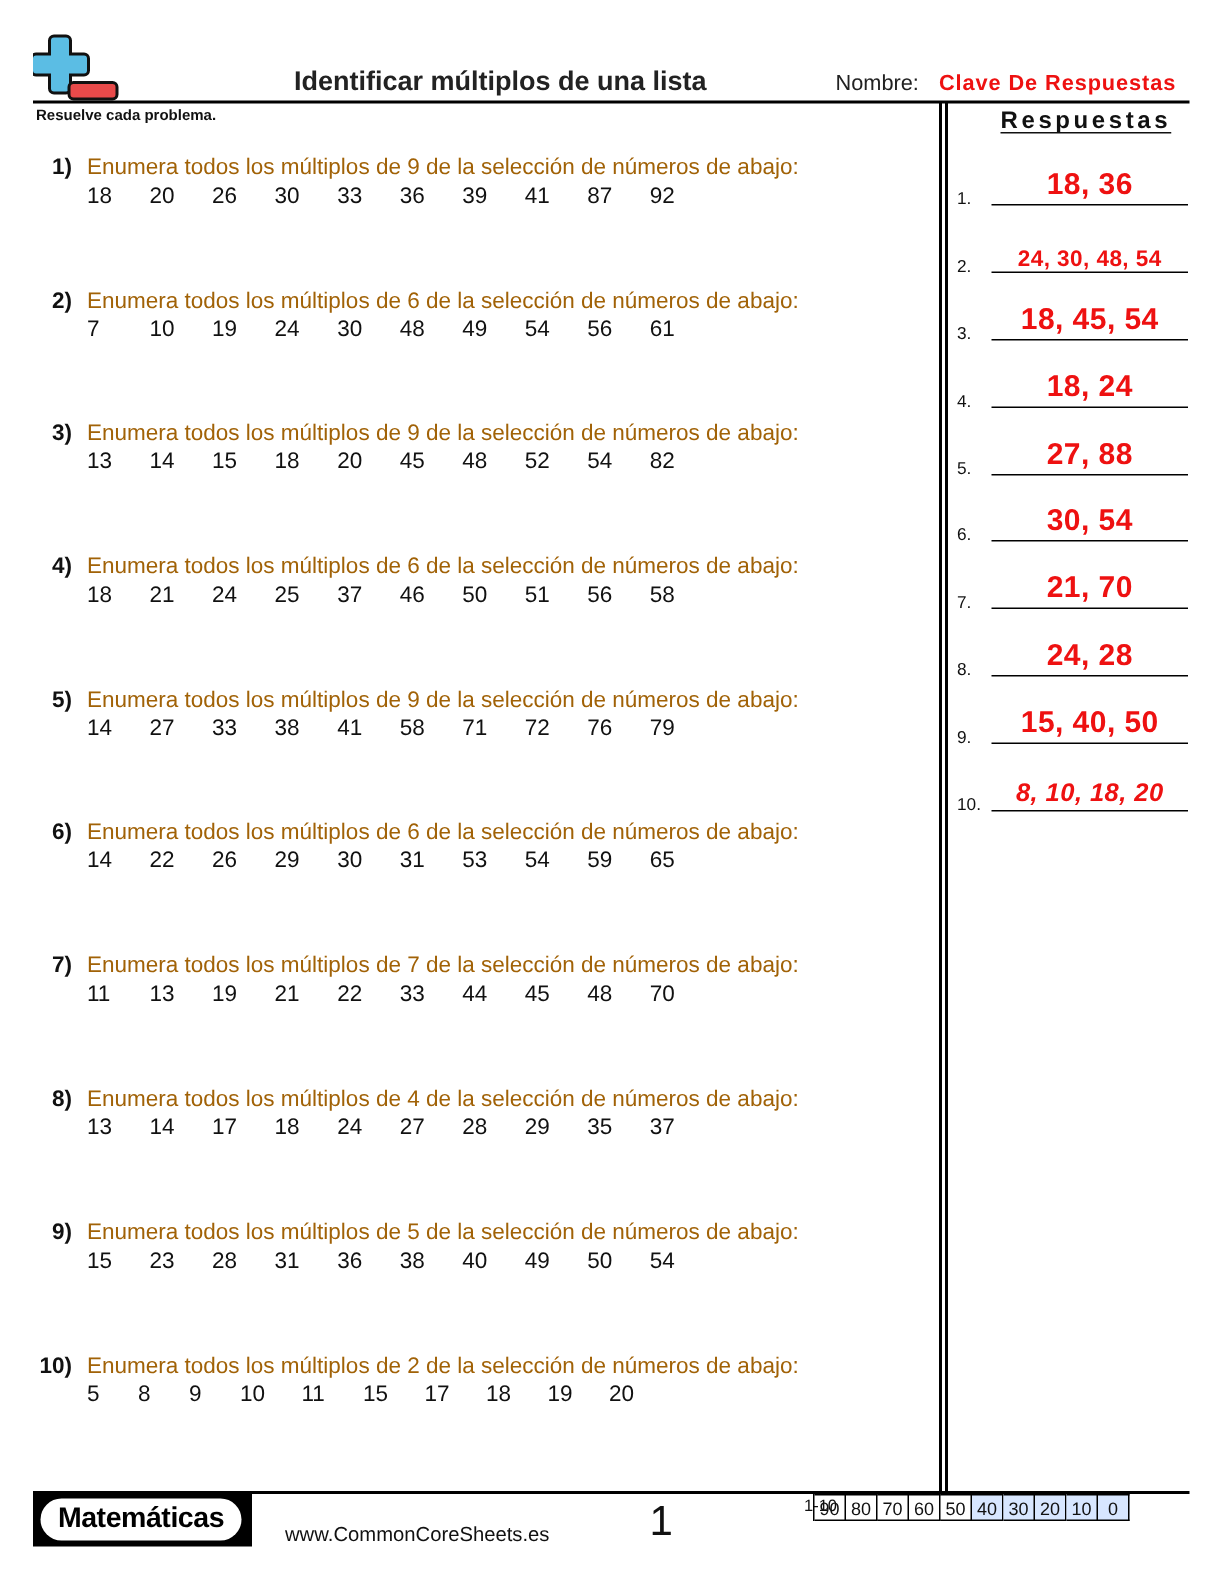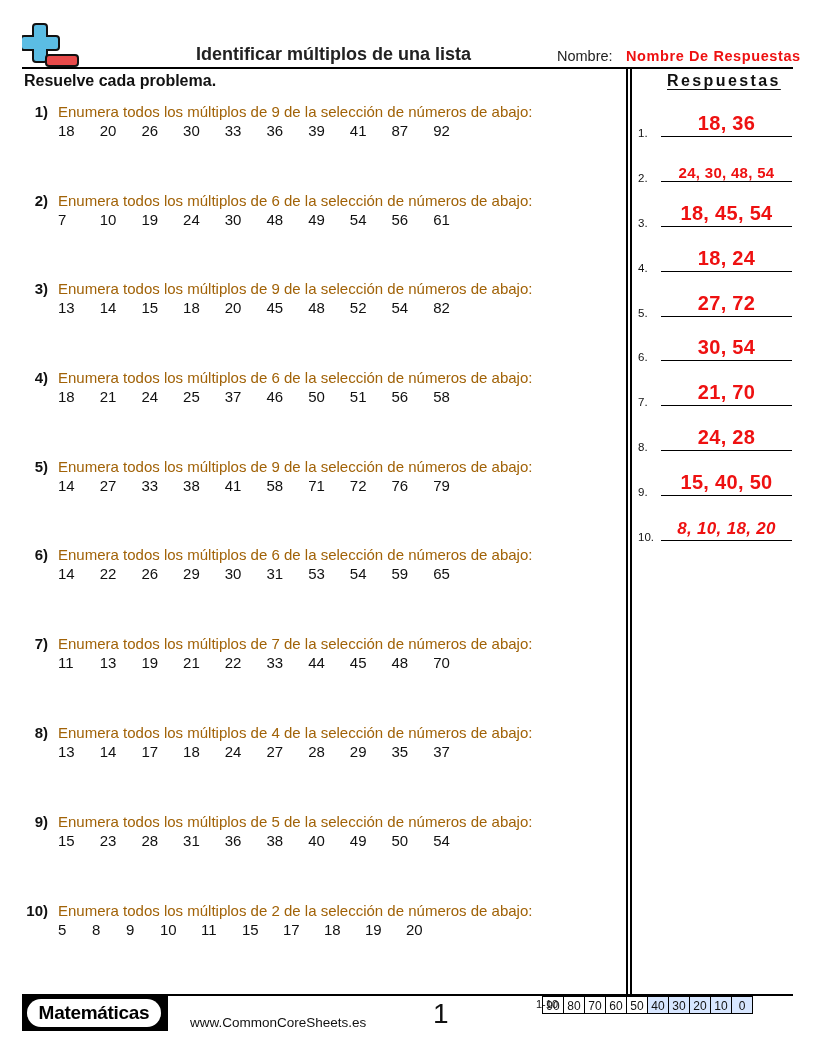--- a/index.html
+++ b/index.html
@@ -9,21 +9,21 @@
   }
   .abs { position: absolute; }
 
   
   .logo { left: 22px; top: 22px; width: 58px; height: 46px; }
   .title { left: 196px; top: 44px; font-size: 18px; font-weight: bold; color: #222; letter-spacing: 0px; }
   .name-lbl { left: 557px; top: 48px; font-size: 14.5px; color: #222; }
   .name-val { left: 626px; top: 48px; font-size: 14.5px; font-weight: bold; color: #ee1111; letter-spacing: 0.6px; }
   .hdr-rule { left: 22px; top: 67px; width: 771px; height: 2px; background: #000; }
 
-  .instructions { left: 24px; top: 72px; font-size: 16px; font-weight: bold; }
+  .instructions { left: 24px; top: 72px; font-size: 10px; font-weight: bold; }
 
   
   .vdiv1 { left: 626px; top: 68px; width: 2px; height: 927px; background: #000; }
   .vdiv2 { left: 630px; top: 68px; width: 2px; height: 927px; background: #000; }
 
   .ans-title { left: 667px; top: 72px; font-size: 16px; font-weight: bold; letter-spacing: 2.4px; text-decoration: underline; text-underline-offset: 3px; }
 
   
   .problem { left: 0; width: 610px; height: 60px; }
   .problem .num { position: absolute; right: 562px; top: 0; font-size: 15px; font-weight: bold; }
@@ -62,21 +62,21 @@
 <body>
 
 <div class="abs logo">
   <svg width="58" height="46" viewBox="0 0 58 46">
     <path d="M14 2 h8 a3 3 0 0 1 3 3 v9 h9 a3 3 0 0 1 3 3 v8 a3 3 0 0 1 -3 3 h-9 v9 a3 3 0 0 1 -3 3 h-8 a3 3 0 0 1 -3 -3 v-9 h-9 a3 3 0 0 1 -3 -3 v-8 a3 3 0 0 1 3 -3 h9 v-9 a3 3 0 0 1 3 -3 z" fill="#5bbde4" stroke="#111" stroke-width="2"></path>
     <rect x="24" y="33" width="32" height="11" rx="3" fill="#e84a4a" stroke="#111" stroke-width="2"></rect>
   </svg>
 </div>
 <div class="abs title">Identificar múltiplos de una lista</div>
 <div class="abs name-lbl">Nombre:</div>
-<div class="abs name-val">Nombre De Respuestas</div>
+<div class="abs name-val">Clave De Respuestas</div>
 <div class="abs hdr-rule"></div>
 
 <div class="abs instructions">Resuelve cada problema.</div>
 
 <div class="abs vdiv1"></div>
 <div class="abs vdiv2"></div>
 
 <div class="abs ans-title">Respuestas</div>
 
 <div class="abs problem" style="top:103px">
@@ -264,21 +264,21 @@
   <span class="val">18, 45, 54</span>
   <span class="line"></span>
 </div>
 <div class="abs ans-row" style="top:234px">
   <span class="idx">4.</span>
   <span class="val">18, 24</span>
   <span class="line"></span>
 </div>
 <div class="abs ans-row" style="top:279px">
   <span class="idx">5.</span>
-  <span class="val">27, 72</span>
+  <span class="val">27, 88</span>
   <span class="line"></span>
 </div>
 <div class="abs ans-row" style="top:323px">
   <span class="idx">6.</span>
   <span class="val">30, 54</span>
   <span class="line"></span>
 </div>
 <div class="abs ans-row" style="top:368px">
   <span class="idx">7.</span>
   <span class="val">21, 70</span>

